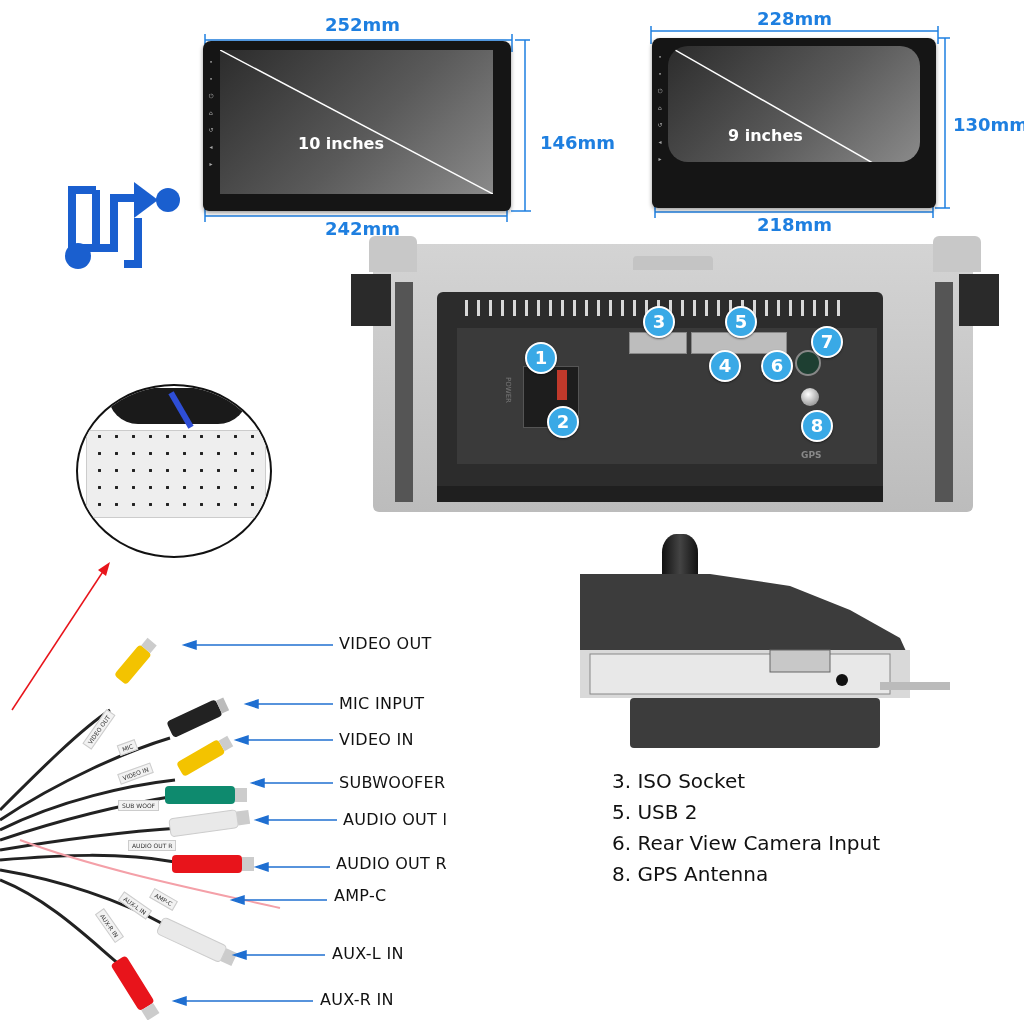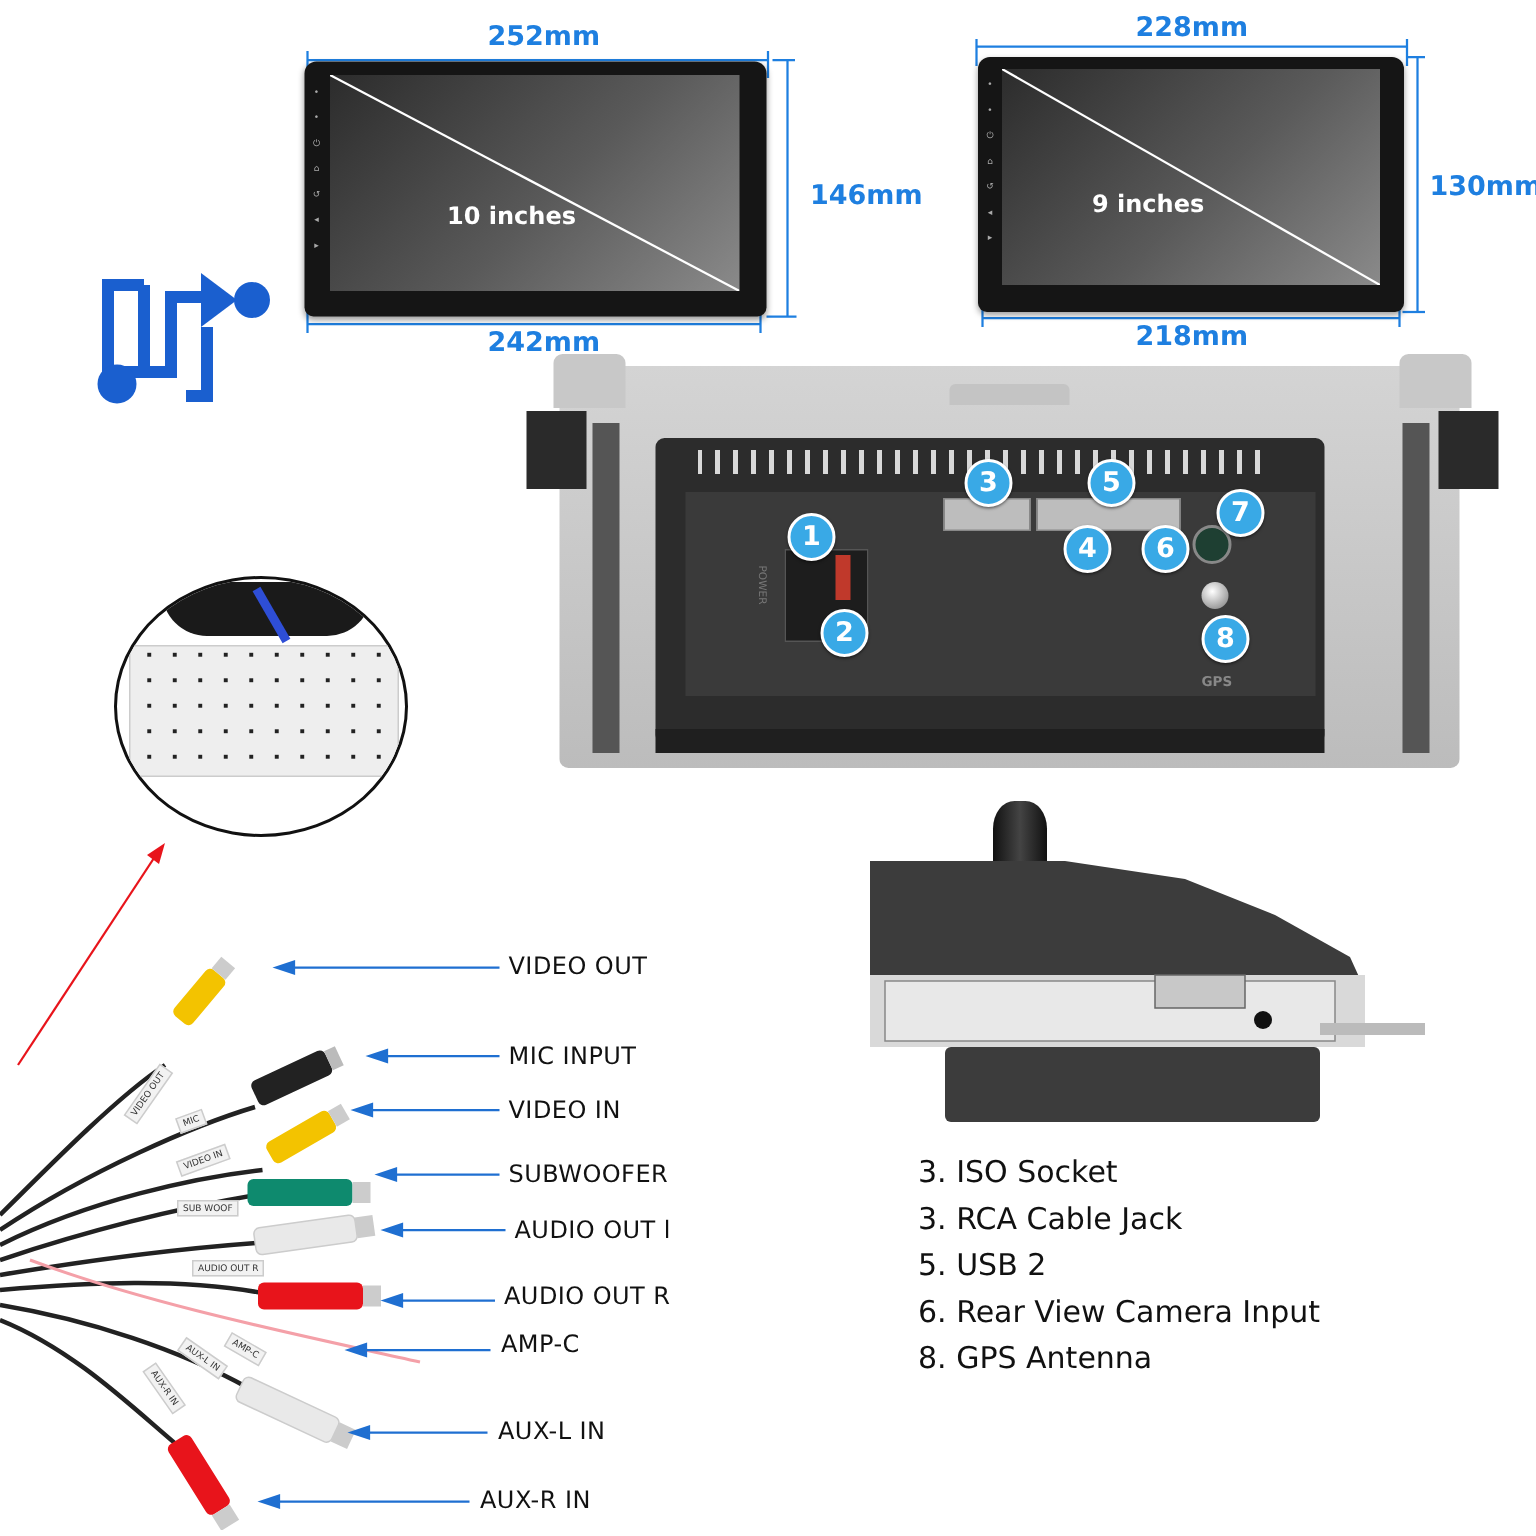--- a/index.html
+++ b/index.html
@@ -29,39 +29,39 @@
   </svg>
   <div class="abs" style="left:8px;top:33px;width:308px;height:170px;background:#151515;border-radius:8px 8px 6px 6px;box-shadow:0 2px 4px rgba(0,0,0,.4);"></div>
   <div class="abs" style="left:12px;top:45px;width:8px;height:100px;color:#aaa;font-size:6px;line-height:17px;text-align:center;">•<br>•<br>⏻<br>⌂<br>↺<br>◂<br>▸</div>
   <div class="abs" style="left:25px;top:42px;width:273px;height:144px;background:linear-gradient(135deg,#2c2c2c 0%,#5a5a5a 55%,#8a8a8a 100%);overflow:hidden;">
     <svg width="273" height="144" class="abs" style="left:0;top:0;">
       <line x1="0" y1="0" x2="273" y2="144" stroke="#ffffff" stroke-width="1.5"></line>
     </svg>
     <div class="abs screen-label" style="left:78px;top:84px;">10 inches</div>
   </div>
   <div class="abs dim" style="left:130px;top:6px;">252mm</div>
-  <div class="abs dim" style="left:345px;top:112px;">146mm</div>
+  <div class="abs dim" style="left:345px;top:124px;">146mm</div>
   <div class="abs dim" style="left:130px;top:210px;">242mm</div>
 </div>
 
 <div class="abs" style="left:645px;top:4px;width:379px;height:234px;">
   <svg class="abs" style="left:0;top:0;" width="379" height="234">
     <line x1="6" y1="27" x2="293" y2="27" stroke="#1e7fe0" stroke-width="1.5"></line>
     <line x1="6" y1="22" x2="6" y2="40" stroke="#1e7fe0" stroke-width="1.5"></line>
     <line x1="293" y1="22" x2="293" y2="40" stroke="#1e7fe0" stroke-width="1.5"></line>
     <line x1="293" y1="34" x2="305" y2="34" stroke="#1e7fe0" stroke-width="1.5"></line>
     <line x1="300" y1="34" x2="300" y2="204" stroke="#1e7fe0" stroke-width="1.5"></line>
     <line x1="290" y1="204" x2="305" y2="204" stroke="#1e7fe0" stroke-width="1.5"></line>
     <line x1="10" y1="208" x2="288" y2="208" stroke="#1e7fe0" stroke-width="1.5"></line>
     <line x1="10" y1="198" x2="10" y2="214" stroke="#1e7fe0" stroke-width="1.5"></line>
     <line x1="288" y1="198" x2="288" y2="214" stroke="#1e7fe0" stroke-width="1.5"></line>
   </svg>
   <div class="abs" style="left:7px;top:34px;width:284px;height:170px;background:#151515;border-radius:8px 8px 6px 6px;box-shadow:0 2px 4px rgba(0,0,0,.4);"></div>
   <div class="abs" style="left:11px;top:44px;width:8px;height:100px;color:#aaa;font-size:6px;line-height:17px;text-align:center;">•<br>•<br>⏻<br>⌂<br>↺<br>◂<br>▸</div>
-  <div class="abs" style="left:23px;top:42px;width:252px;height:144px;background:linear-gradient(135deg,#2c2c2c 0%,#5a5a5a 55%,#8a8a8a 100%);overflow:hidden;">
+  <div class="abs" style="left:23px;top:42px;width:252px;height:116px;background:linear-gradient(135deg,#2c2c2c 0%,#5a5a5a 55%,#8a8a8a 100%);overflow:hidden;border-radius:20px;">
     <svg width="252" height="144" class="abs" style="left:0;top:0;">
       <line x1="0" y1="0" x2="252" y2="144" stroke="#ffffff" stroke-width="1.5"></line>
     </svg>
     <div class="abs screen-label" style="left:60px;top:80px;">9 inches</div>
   </div>
   <div class="abs dim" style="left:112px;top:4px;">228mm</div>
   <div class="abs dim" style="left:308px;top:110px;">130mm</div>
   <div class="abs dim" style="left:112px;top:210px;">218mm</div>
 </div>
 
@@ -224,17 +224,16 @@
     <rect x="10" y="124" width="300" height="40" fill="#e8e8e8" stroke="#888"></rect>
     <rect x="190" y="120" width="60" height="22" fill="#c8c8c8" stroke="#666"></rect>
     <circle cx="262" cy="150" r="6" fill="#111"></circle>
     <rect x="50" y="168" width="250" height="50" rx="4" fill="#3c3c3c"></rect>
     <rect x="300" y="152" width="70" height="8" fill="#bbb"></rect>
   </svg>
 </div>
 
 <div class="abs" style="left:612px;top:766px;">
   <div class="legend-item">3. ISO Socket</div>
-  <div class="legend-item">3. RCA Cable Jack</div>
   <div class="legend-item">5. USB 2</div>
   <div class="legend-item">6. Rear View Camera Input</div>
   <div class="legend-item">8. GPS Antenna</div>
 </div>
 
 </body></html>

